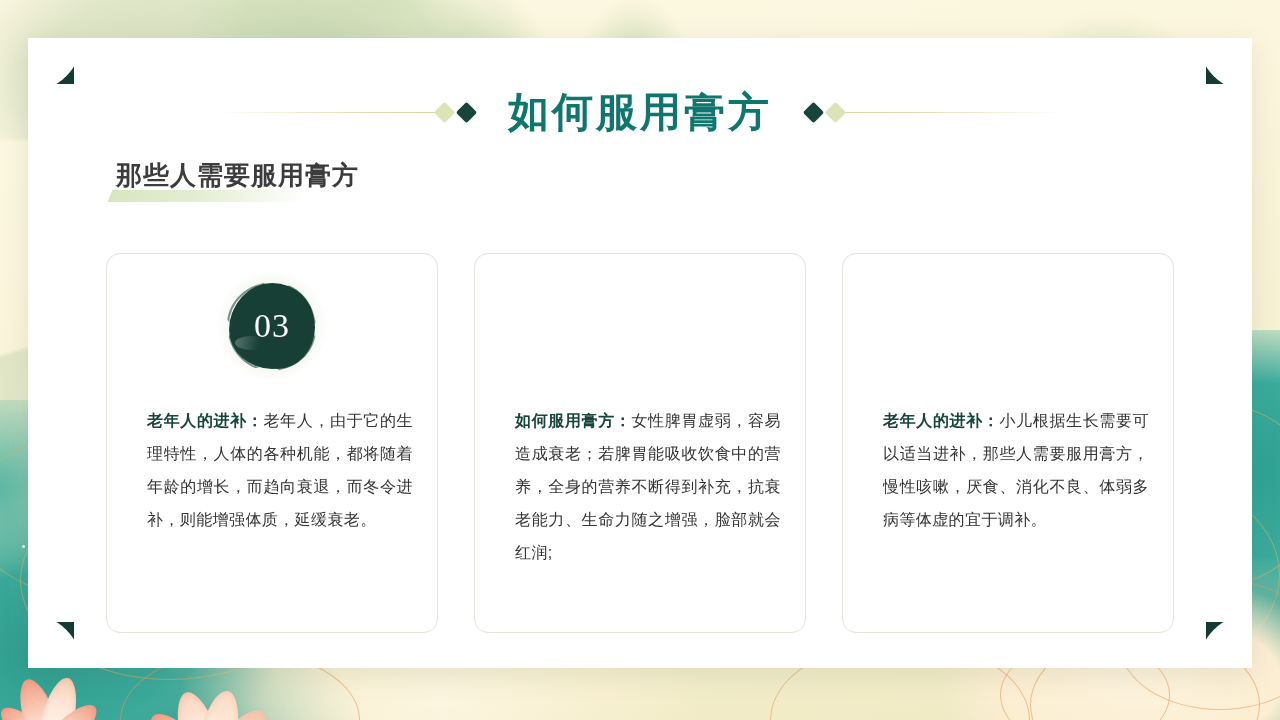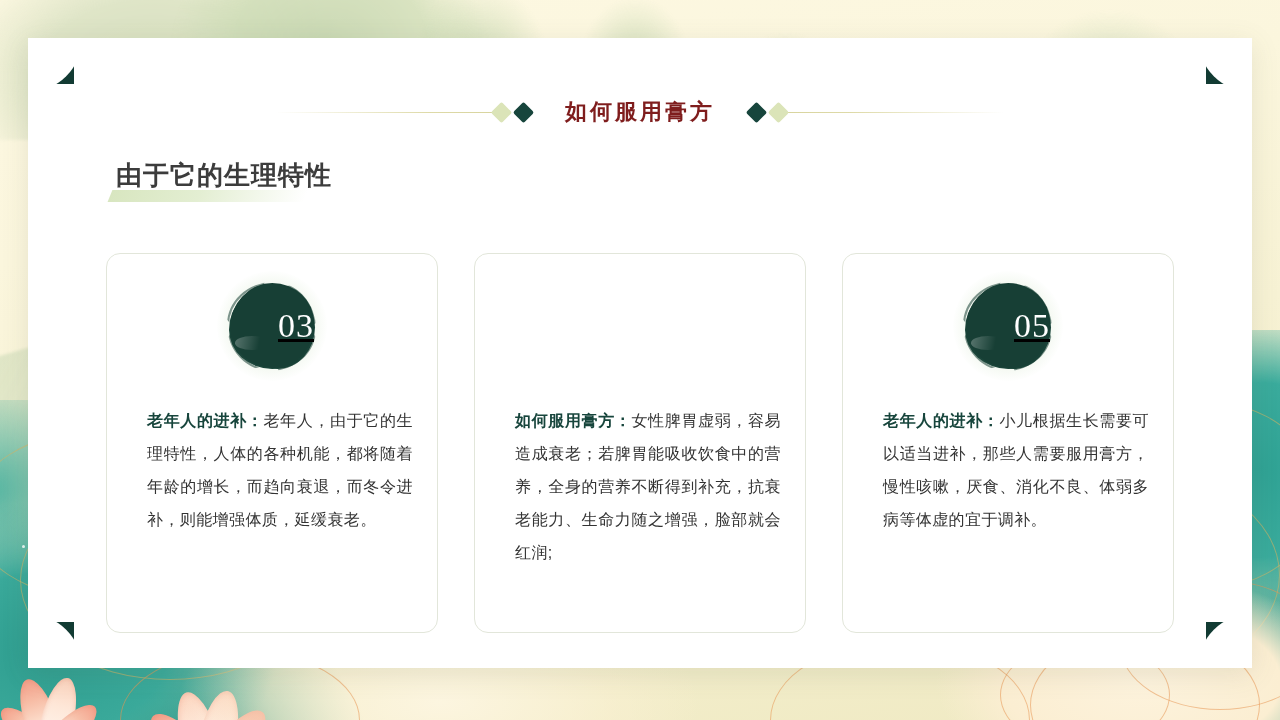--- a/index.html
+++ b/index.html
@@ -130,21 +130,21 @@
   .panel-notch.tr { left:1198px; top:38px;  border-radius:0 0 0 54px; }
   .panel-notch.bl { left:28px;  top:614px; border-radius:0 54px 0 0; }
   .panel-notch.br { left:1198px; top:614px; border-radius:54px 0 0 0; }
 
   
   .title-row {
     position:absolute; left:28px; top:84px; width:1224px; height:56px;
     display:flex; align-items:center; justify-content:center; gap:0;
   }
   .title-text {
-    font-size:22px; font-weight:700; color:#7f1d1d; letter-spacing:3px;
+    font-size:41px; font-weight:700; color:#0f766e; letter-spacing:3px;
     white-space:nowrap; padding:0 34px;
   }
   .deco { display:flex; align-items:center; }
   .deco-line {
     height:1px; width:218px;
     background:linear-gradient(90deg, rgba(222,218,176,0) 0%, #dedaa8 70%, #d8d49e 100%);
   }
   .deco-line.rev {
     background:linear-gradient(270deg, rgba(222,218,176,0) 0%, #dedaa8 70%, #d8d49e 100%);
   }
@@ -176,21 +176,21 @@
     background:#fff;
     position:relative;
     padding:0 26px;
   }
   .badge-wrap {
     position:absolute; left:0; right:0; top:30px;
     display:flex; justify-content:center;
   }
   .badge {
     position:relative; width:84px; height:84px;
-    display:flex; align-items:center; justify-content:flex-end;text-decoration:underline;
+    display:flex; align-items:center; justify-content:center;
   }
   .badge-glow {
     position:absolute; left:-13px; top:-13px; width:110px; height:110px;
     border-radius:50%;
     background:radial-gradient(circle, rgba(203,224,192,.55) 0%, rgba(215,232,205,.30) 52%, rgba(225,238,216,0) 72%);
   }
   .badge-ink {
     position:absolute; inset:0;
     background:#173f35;
     border-radius:49% 51% 47% 53% / 52% 48% 52% 48%;
@@ -319,44 +319,37 @@
   <div class="deco">
     <div class="dia dark"></div>
     <div class="gapsm"></div>
     <div class="dia light"></div>
     <div class="deco-line rev"></div>
   </div>
 </div>
 
 <div class="subtitle-wrap">
   <div class="subtitle-bar"></div>
-  <div class="subtitle">由于它的生理特性</div>
+  <div class="subtitle">那些人需要服用膏方</div>
 </div>
 
 <div class="cards">
 
   <div class="card">
     <div class="badge-wrap">
       <div class="badge">
         <div class="badge-glow"></div>
         <div class="badge-ink"></div>
         <div class="badge-num">03</div>
       </div>
     </div>
     <div class="card-body"><span class="card-label">老年人的进补：</span><span>老年人，由于它的生理特性，人体的各种机能，都将随着年龄的增长，而趋向衰退，而冬令进补，则能增强体质，延缓衰老。</span></div>
   </div>
 
   <div class="card">
     <div class="card-body"><span class="card-label">如何服用膏方：</span><span>女性脾胃虚弱，容易造成衰老；若脾胃能吸收饮食中的营养，全身的营养不断得到补充，抗衰老能力、生命力随之增强，脸部就会红润;</span></div>
   </div>
 
   <div class="card">
-    <div class="badge-wrap">
-      <div class="badge">
-        <div class="badge-glow"></div>
-        <div class="badge-ink"></div>
-        <div class="badge-num">05</div>
-      </div>
-    </div>
     <div class="card-body"><span class="card-label">老年人的进补：</span><span>小儿根据生长需要可以适当进补，那些人需要服用膏方，慢性咳嗽，厌食、消化不良、体弱多病等体虚的宜于调补。</span></div>
   </div>
 
 </div>
 
 </body></html>

